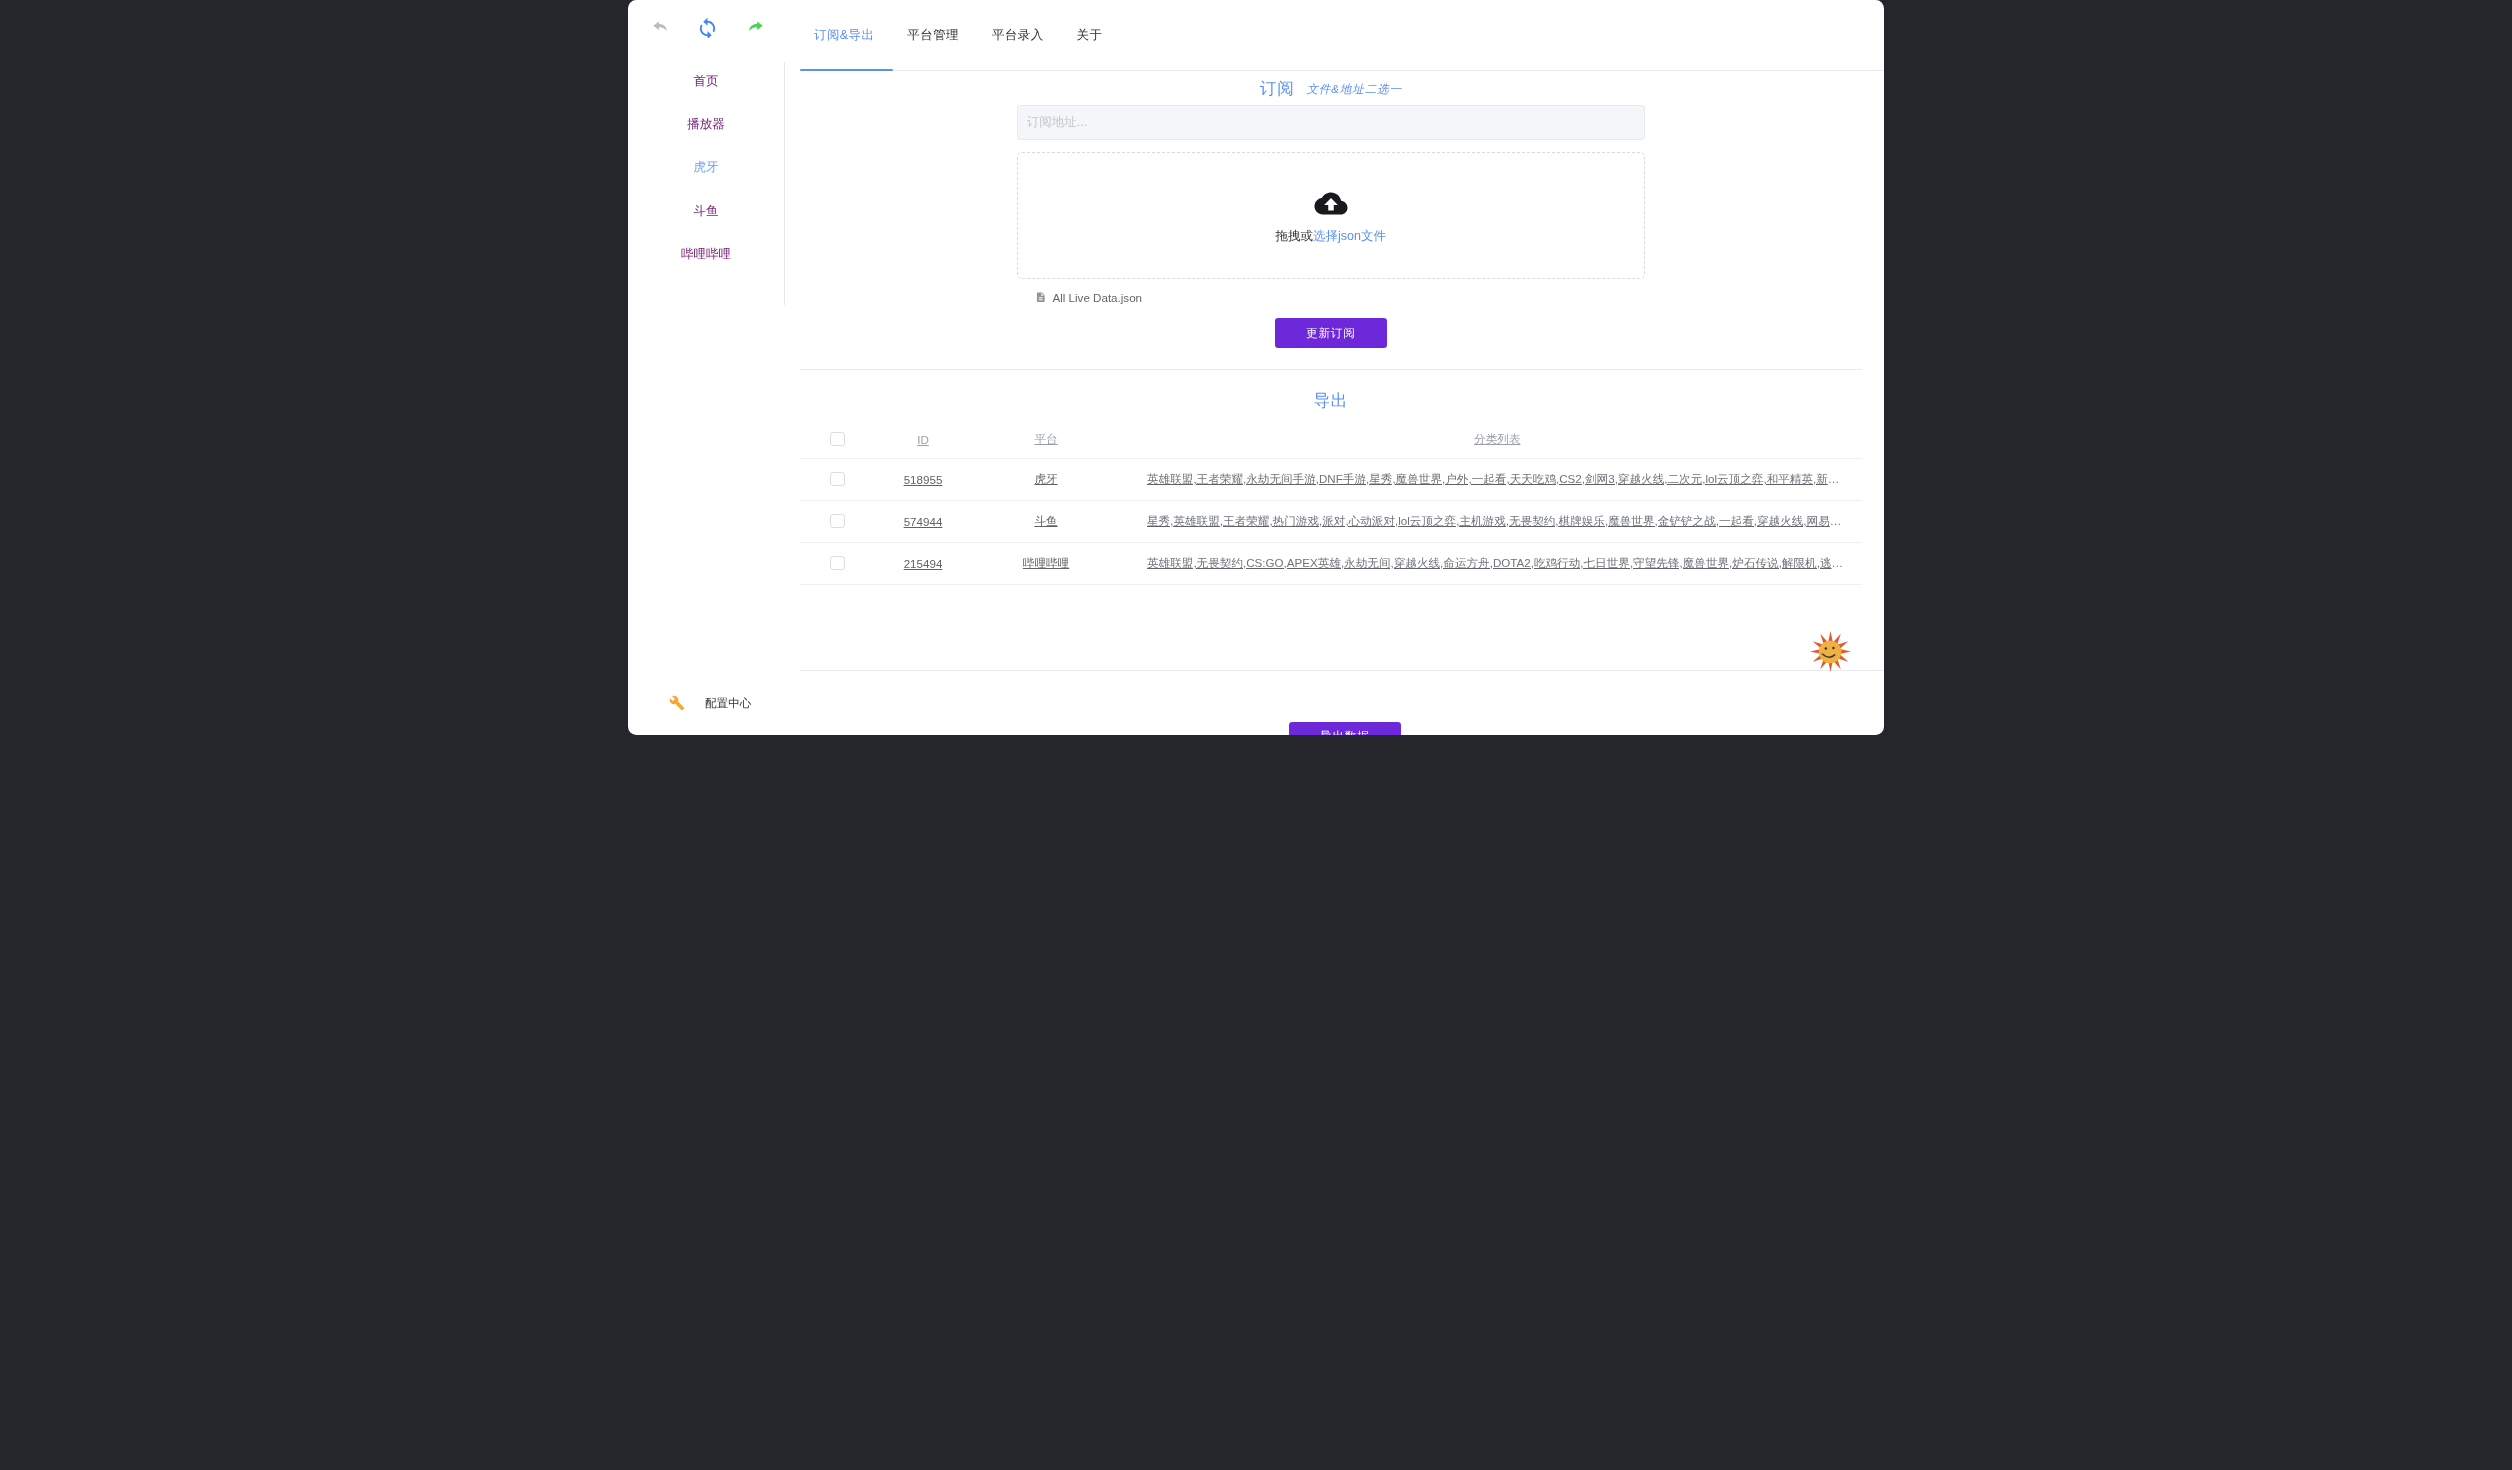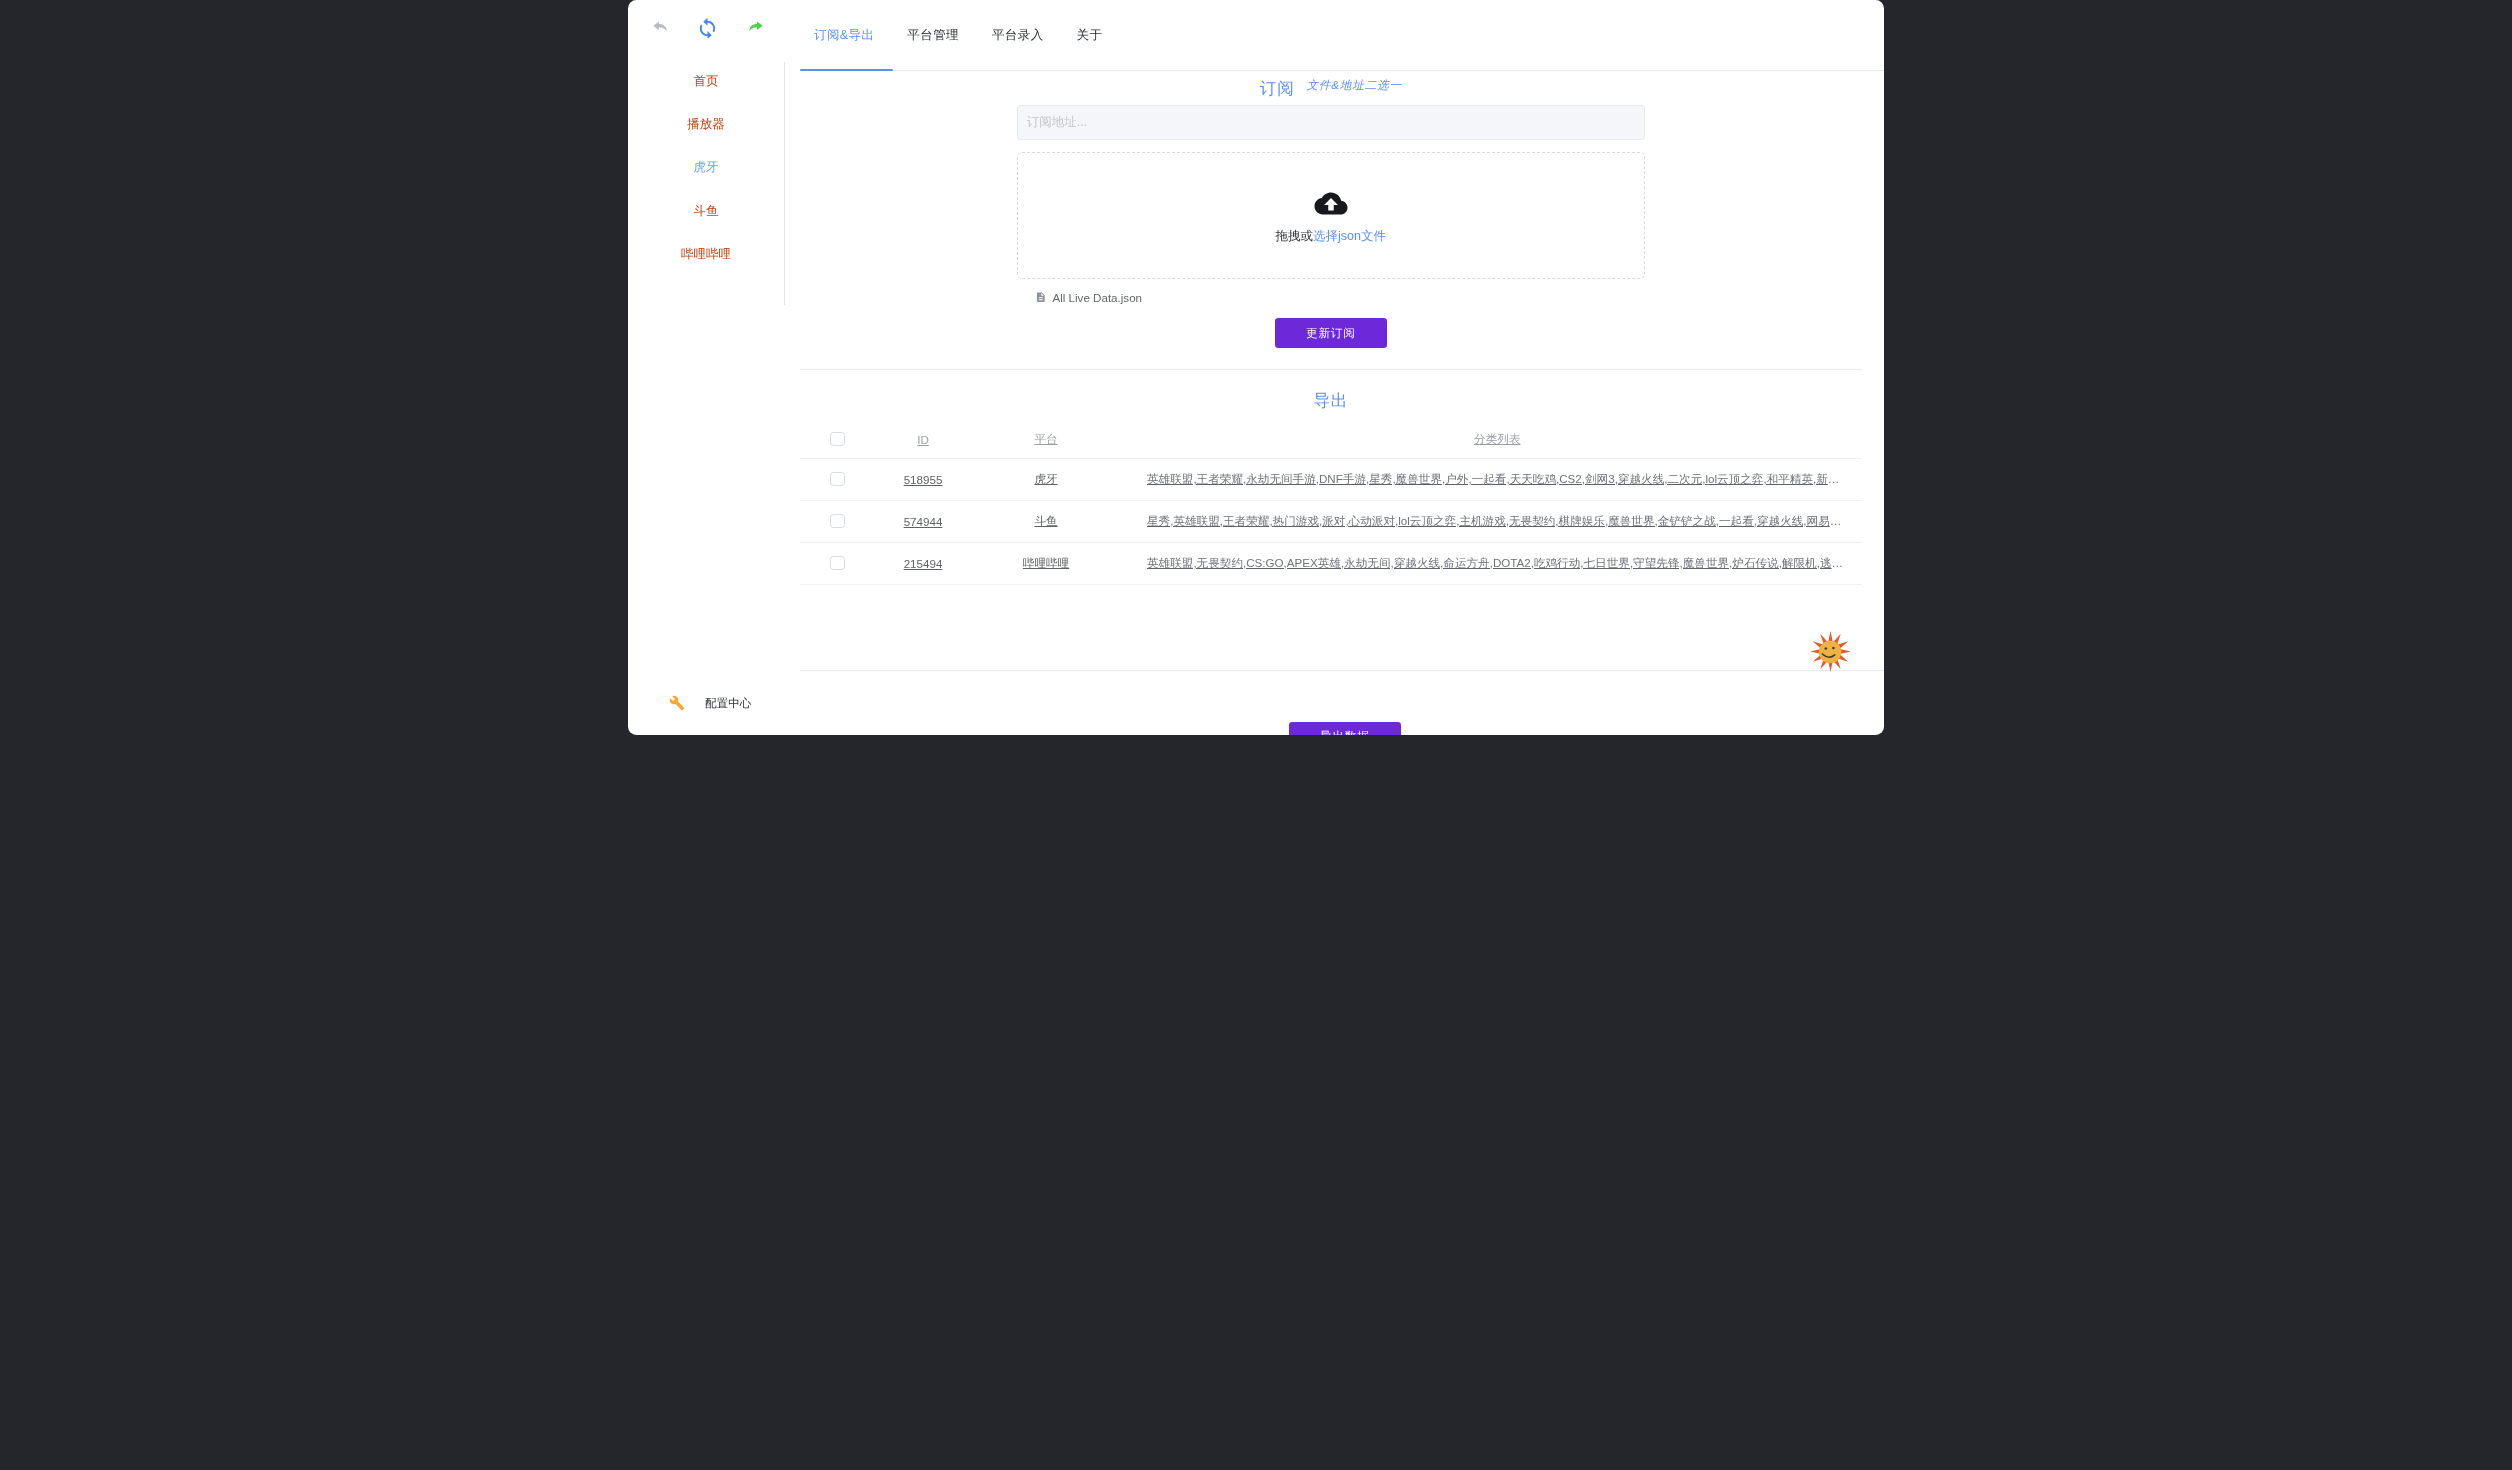--- a/index.html
+++ b/index.html
@@ -12,27 +12,27 @@
   .tabs{position:absolute;left:0;right:0;bottom:0;top:0;}
   .tabs-border{position:absolute;left:172px;right:0;bottom:0;height:0.8px;background:#e7eaf0;}
   .tab-list{position:absolute;left:186px;top:0;height:71px;display:flex;gap:33px;align-items:center;text-align:right;}
   .tab{font-size:12.5px;color:#2e3138;cursor:pointer;letter-spacing:0.4px;}
   .tab.active{color:#5a8ff3;}
   .tab-underline{position:absolute;left:172px;bottom:0;width:93px;height:2.5px;background:#5a8ff3;border-radius:1.7px;}
 
   
   .sidebar{position:absolute;left:0;top:71px;width:156px;}
   .side-divider{position:absolute;left:156px;top:62px;height:243px;width:0.8px;background:#e4e7ed;}
-  .side-item{height:18.3px;line-height:18.3px;margin-bottom:25px;text-align:center;font-size:12.5px;color:#c2410c;cursor:pointer;}
+  .side-item{height:18.3px;line-height:18.3px;margin-bottom:25px;text-align:center;font-size:12.5px;color:#701a75;cursor:pointer;}
   .sidebar .side-item:first-child{margin-top:0.8px;}
   .side-item.active{color:#6aa0f8;}
 
   
   .main{position:absolute;left:172px;top:71px;right:0;bottom:0;padding-right:22.4px;display:flex;flex-direction:column;align-items:center;}
-  .sec-title{margin-top:6.6px;height:23px;display:flex;align-items:flex-start;gap:12px;color:#5a8ff3;}
+  .sec-title{margin-top:6.6px;height:23px;display:flex;align-items:center;gap:12px;color:#5a8ff3;}
   .sec-title .big{font-size:16.6px;font-weight:500;letter-spacing:0.8px;}
   .sec-title .sub{font-size:11.6px;font-style:italic;letter-spacing:0.8px;}
   .sub-input{margin-top:4.2px;width:608px;height:33px;background:#f4f6f9;border:0.8px solid #e6e9ee;border-radius:3.3px;padding:0 9.1px;font-size:12.5px;color:#303133;outline:none;font-family:inherit;}
   .sub-input::placeholder{color:#c2c6cc;}
   .upload-box{margin-top:12.5px;width:626px;height:125px;border:0.8px dashed #d7dade;border-radius:5px;background:#fff;display:flex;flex-direction:column;align-items:center;justify-content:center;cursor:pointer;}
   .upload-text{margin-top:8.3px;font-size:12.5px;color:#2e3138;}
   .upload-text .link{color:#5a8ff3;cursor:pointer;}
   .file-item{margin-top:10px;width:628px;height:16.6px;display:flex;align-items:center;gap:5.8px;padding-left:18.3px;box-sizing:border-box;font-size:11.6px;color:#63666c;cursor:pointer;}
   .btn{border:none;border-radius:3.3px;background:#6d28d9;color:#fff;font-size:11.6px;height:30px;padding:0 31px;min-width:83px;cursor:pointer;font-family:inherit;letter-spacing:0.8px;}
   .update-btn{margin-top:12.5px;}

